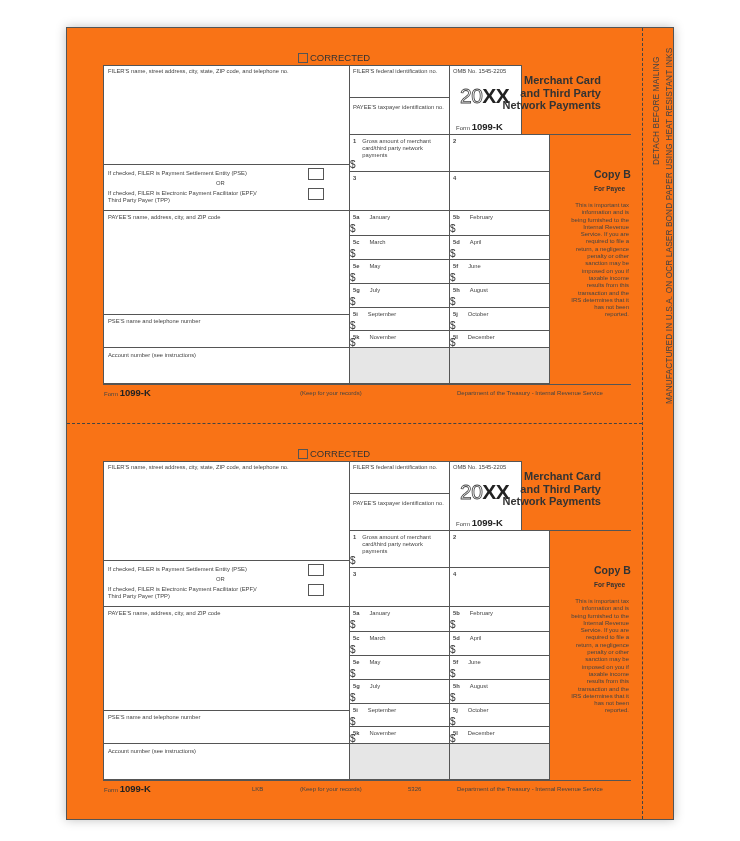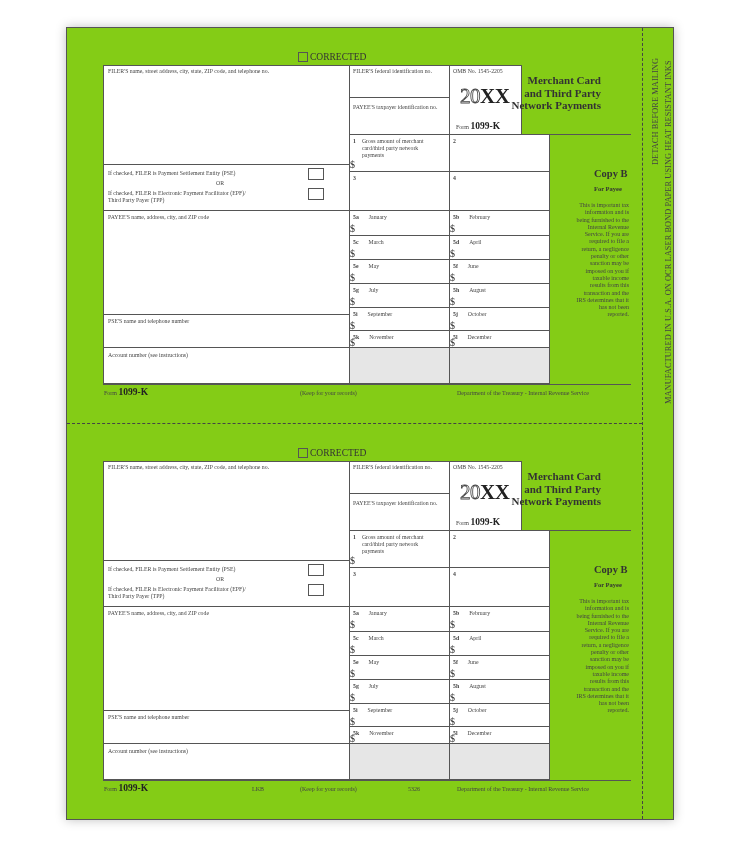--- a/index.html
+++ b/index.html
@@ -2,23 +2,22 @@
 <html><head>
 <meta charset="utf-8">
 <style>
   html, body { margin: 0; padding: 0; }
   body {
     width: 740px; height: 841px; background: #ffffff; position: relative; overflow: hidden;
     font-family: "Liberation Sans", sans-serif; color: #333;
   }
   .sheet {
     position: absolute; left: 66px; top: 27px; width: 606px; height: 791px;
-    background: #84cc16; border: 1px solid #555;
+    background: #f97316; border: 1px solid #555;
     box-shadow: 0 0 10px rgba(0,0,0,0.25);
-    font-family: Liberation Serif, serif;
   }
   .abs { position: absolute; }
   .vdash {
     position: absolute; left: 575px; top: 0; width: 0; height: 791px;
     border-left: 1px dashed #444;
   }
   .hdash {
     position: absolute; left: 0; top: 395px; width: 575px; height: 0;
     border-top: 1px dashed #444;
   }

